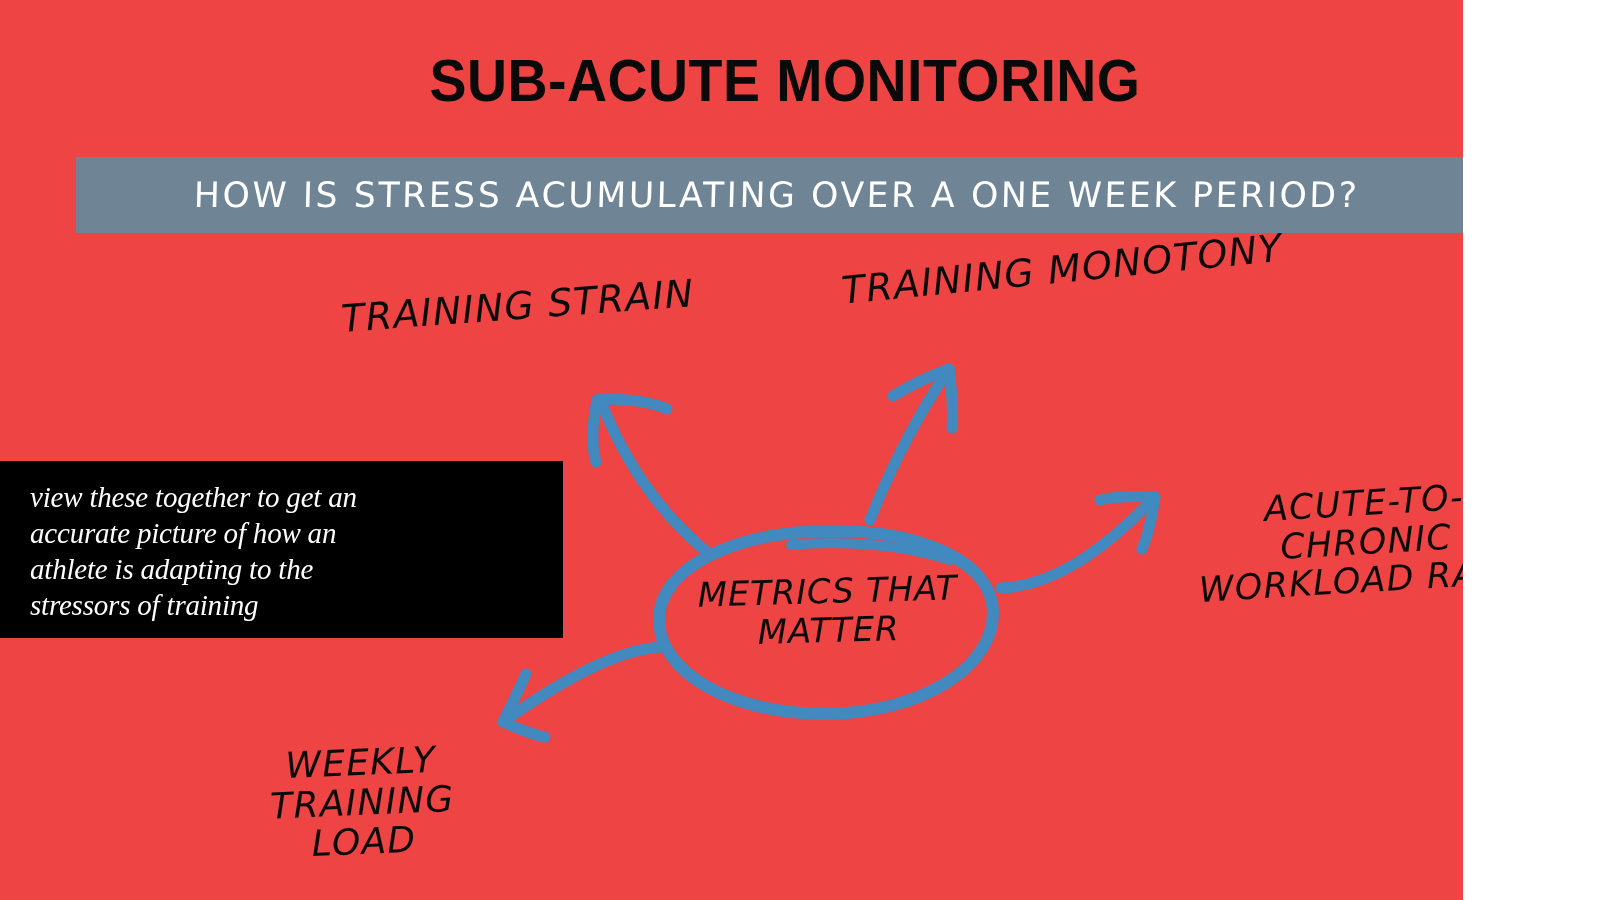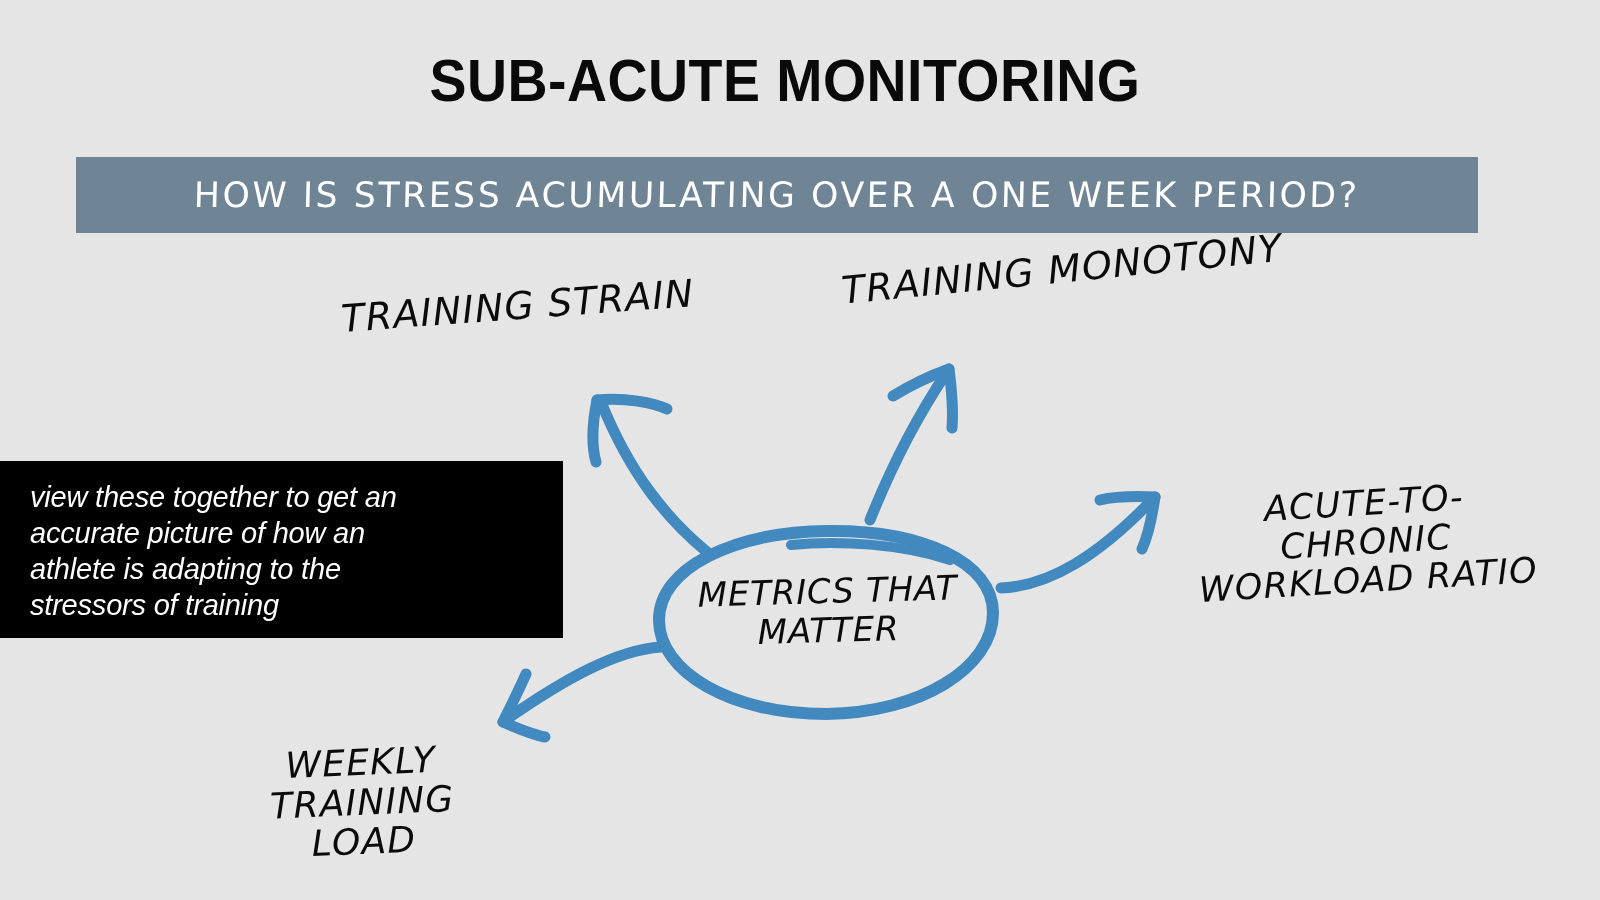--- a/index.html
+++ b/index.html
@@ -6,23 +6,23 @@
   html, body {
     margin: 0;
     padding: 0;
     background: #ffffff;
   }
   body {
     font-family: "Liberation Sans", sans-serif;
   }
   #slide {
     position: relative;
-    width: 1600px;
+    width: 1463px;
     height: 900px;
-    background: #e5e5e5;
+    background: #ef4444;
     overflow: hidden;
   }
 
   
   .title {
     position: absolute;
     left: 0;
     top: 47px;
     width: 1570px;
     text-align: center;
@@ -66,21 +66,21 @@
     top: 461px;
     width: 563px;
     height: 177px;
     background: #000000;
     box-sizing: border-box;
     padding: 12px 28px 10px 30px;
     display: flex;
     align-items: center;
   }
   .callout-text {
-    font-family: Liberation Sans, sans-serif;
+    font-family: Liberation Serif, serif;
     font-style: italic;
     font-size: 29px;
     line-height: 36px;
     color: #ffffff;
     letter-spacing: -0.2px;
     white-space: pre-line;
   }
 
   
   .sketch {

